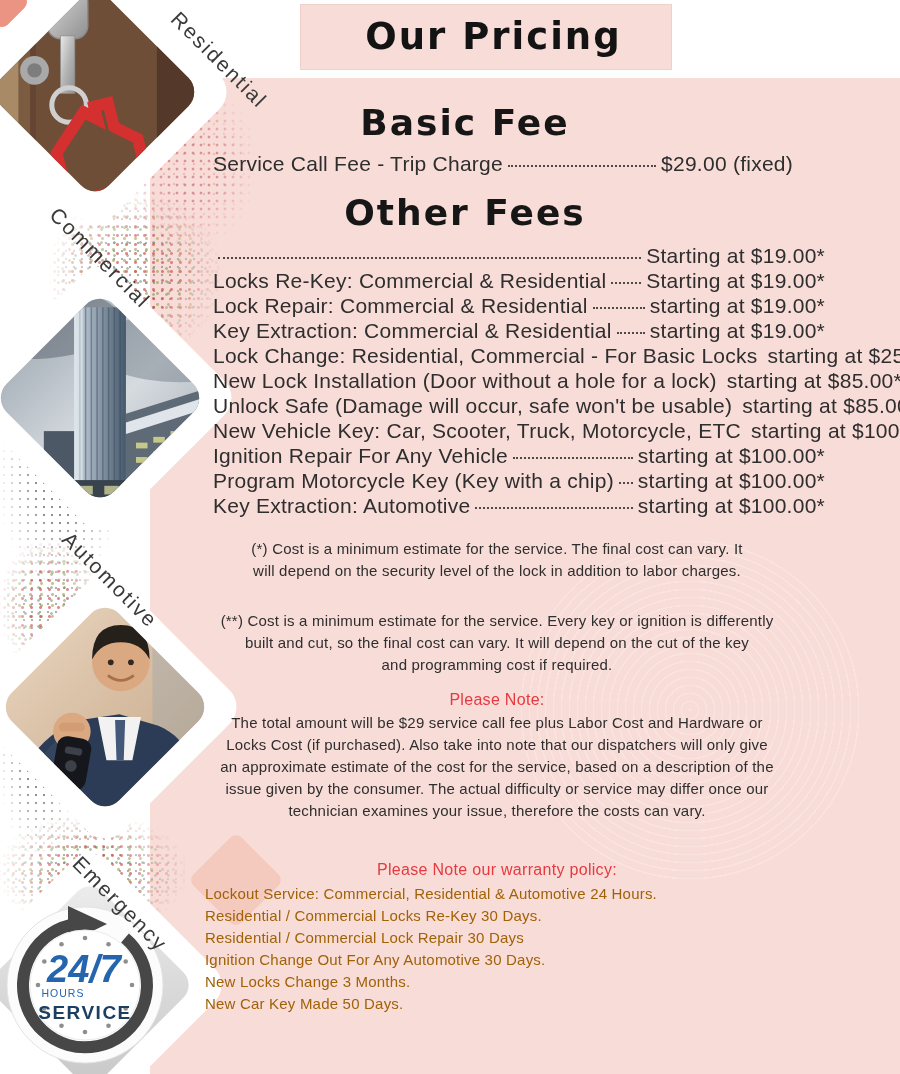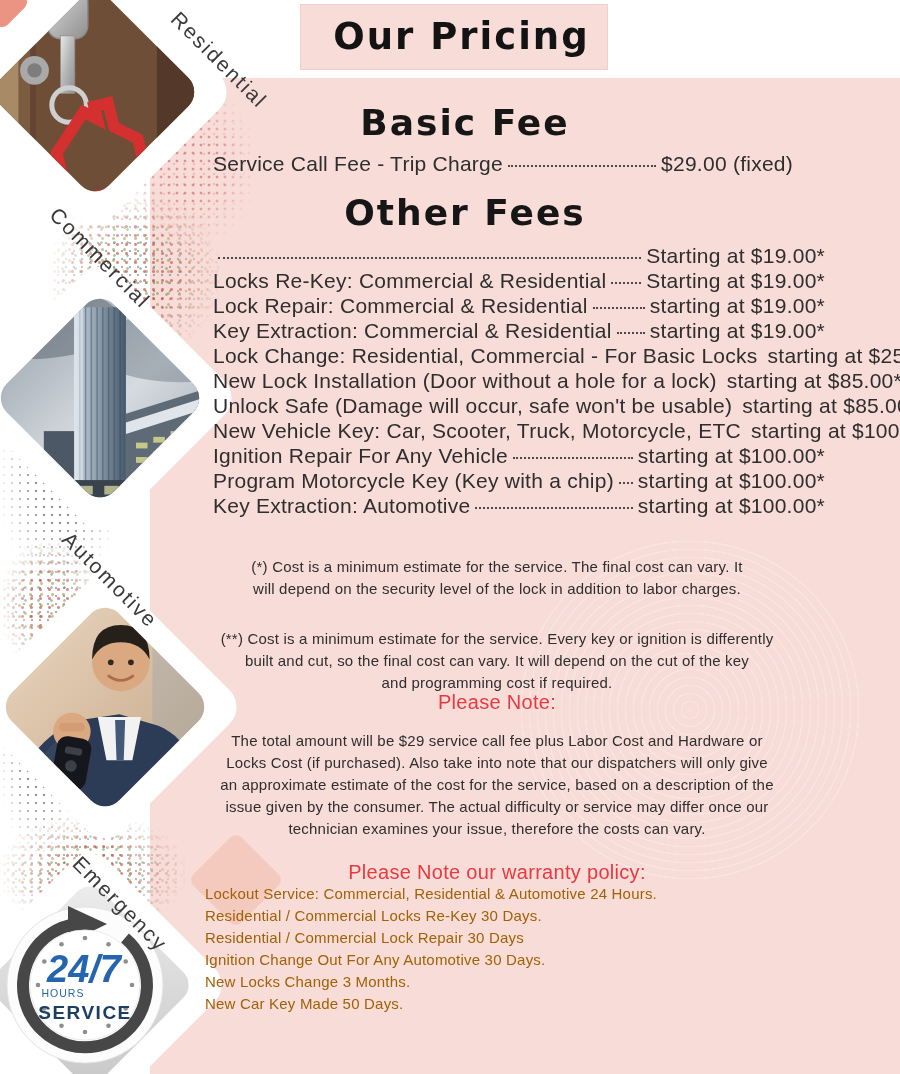--- a/index.html
+++ b/index.html
@@ -43,33 +43,33 @@
   .deco{transform:rotate(45deg);border-radius:8px;}
   .pd{width:152px;height:152px;transform:rotate(45deg);border-radius:20px;overflow:hidden;
       box-shadow:0 0 0 6px #ffffff;}
   .pd svg{position:absolute;left:-32px;top:-32px;width:216px;height:216px;transform:rotate(-45deg);}
   .badge-diamond{width:150px;height:150px;transform:rotate(45deg);border-radius:18px;
       background:linear-gradient(135deg,#ededed,#c7c7c7);}
   
   .cat-label{width:150px;text-align:center;font-size:21px;letter-spacing:2px;color:#3a3a3a;
       transform:rotate(45deg);line-height:22px;}
   
-  .title-box{left:300px;top:4px;width:308px;height:66px;background:#f8dcd8;border:1px solid #f1cfca;
+  .title-box{left:300px;top:4px;width:372px;height:66px;background:#f8dcd8;border:1px solid #f1cfca;
       text-align:center;line-height:64px;font-family:"DejaVu Sans", sans-serif;font-weight:bold;
       font-size:37px;letter-spacing:2px;color:#131313;box-sizing:border-box;padding-left:15px;}
   .section-heading{left:213px;width:504px;text-align:center;font-family:"DejaVu Sans", sans-serif;
       font-weight:bold;font-size:36px;letter-spacing:2px;color:#161616;}
   .rows{left:213px;width:612px;}
   .row{display:flex;align-items:baseline;height:25px;font-size:21px;letter-spacing:.25px;color:#2e2e2e;}
   .row .lbl,.row .prc{white-space:nowrap;}
   .row .leader{flex:1;margin:0 5px;border-bottom:2px dotted #4a4a4a;transform:translateY(-4px);}
   .row.basic{padding-right:32px;}
   .note{left:205px;width:584px;text-align:center;font-size:15px;line-height:22px;
-      letter-spacing:.2px;color:#2e2e2e;white-space:pre-line;margin-top:18px;}
-  .red-heading{left:205px;width:584px;text-align:center;font-size:20px;color:#e63940;letter-spacing:.3px;}
+      letter-spacing:.2px;color:#2e2e2e;white-space:pre-line;}
+  .red-heading{left:205px;width:584px;text-align:center;font-size:16px;color:#e63940;letter-spacing:.3px;}
   .warranty-line{text-align:left;font-size:15px;line-height:22px;letter-spacing:.2px;color:#a16207;}
 </style>
 </head>
 <body>
 
 <div class="abs left-strip"></div>
 <div class="abs swirl" style="left:520px;top:540px;width:340px;height:340px;"></div>
 <div class="abs top-band"></div>
 
 <div class="abs dots" style="left:0;top:375px;width:120px;height:210px;"></div>

